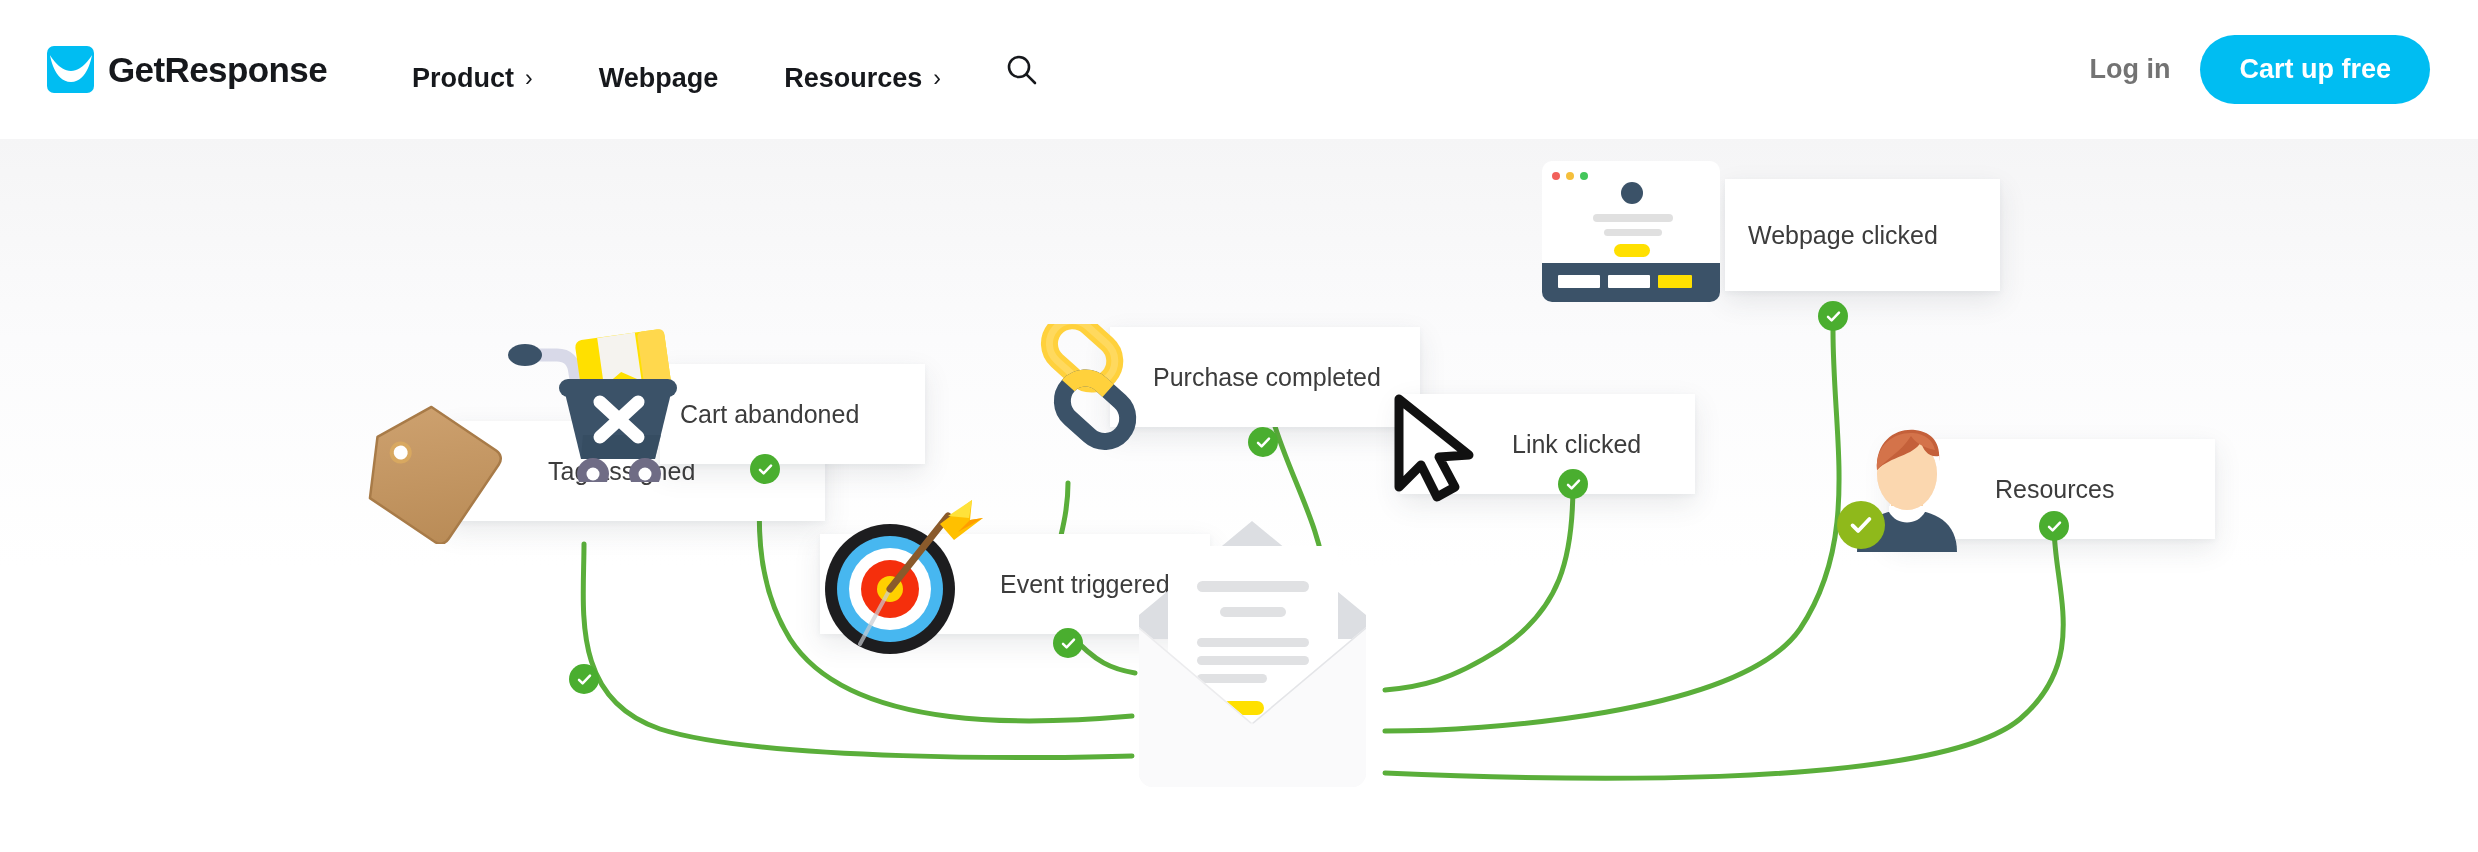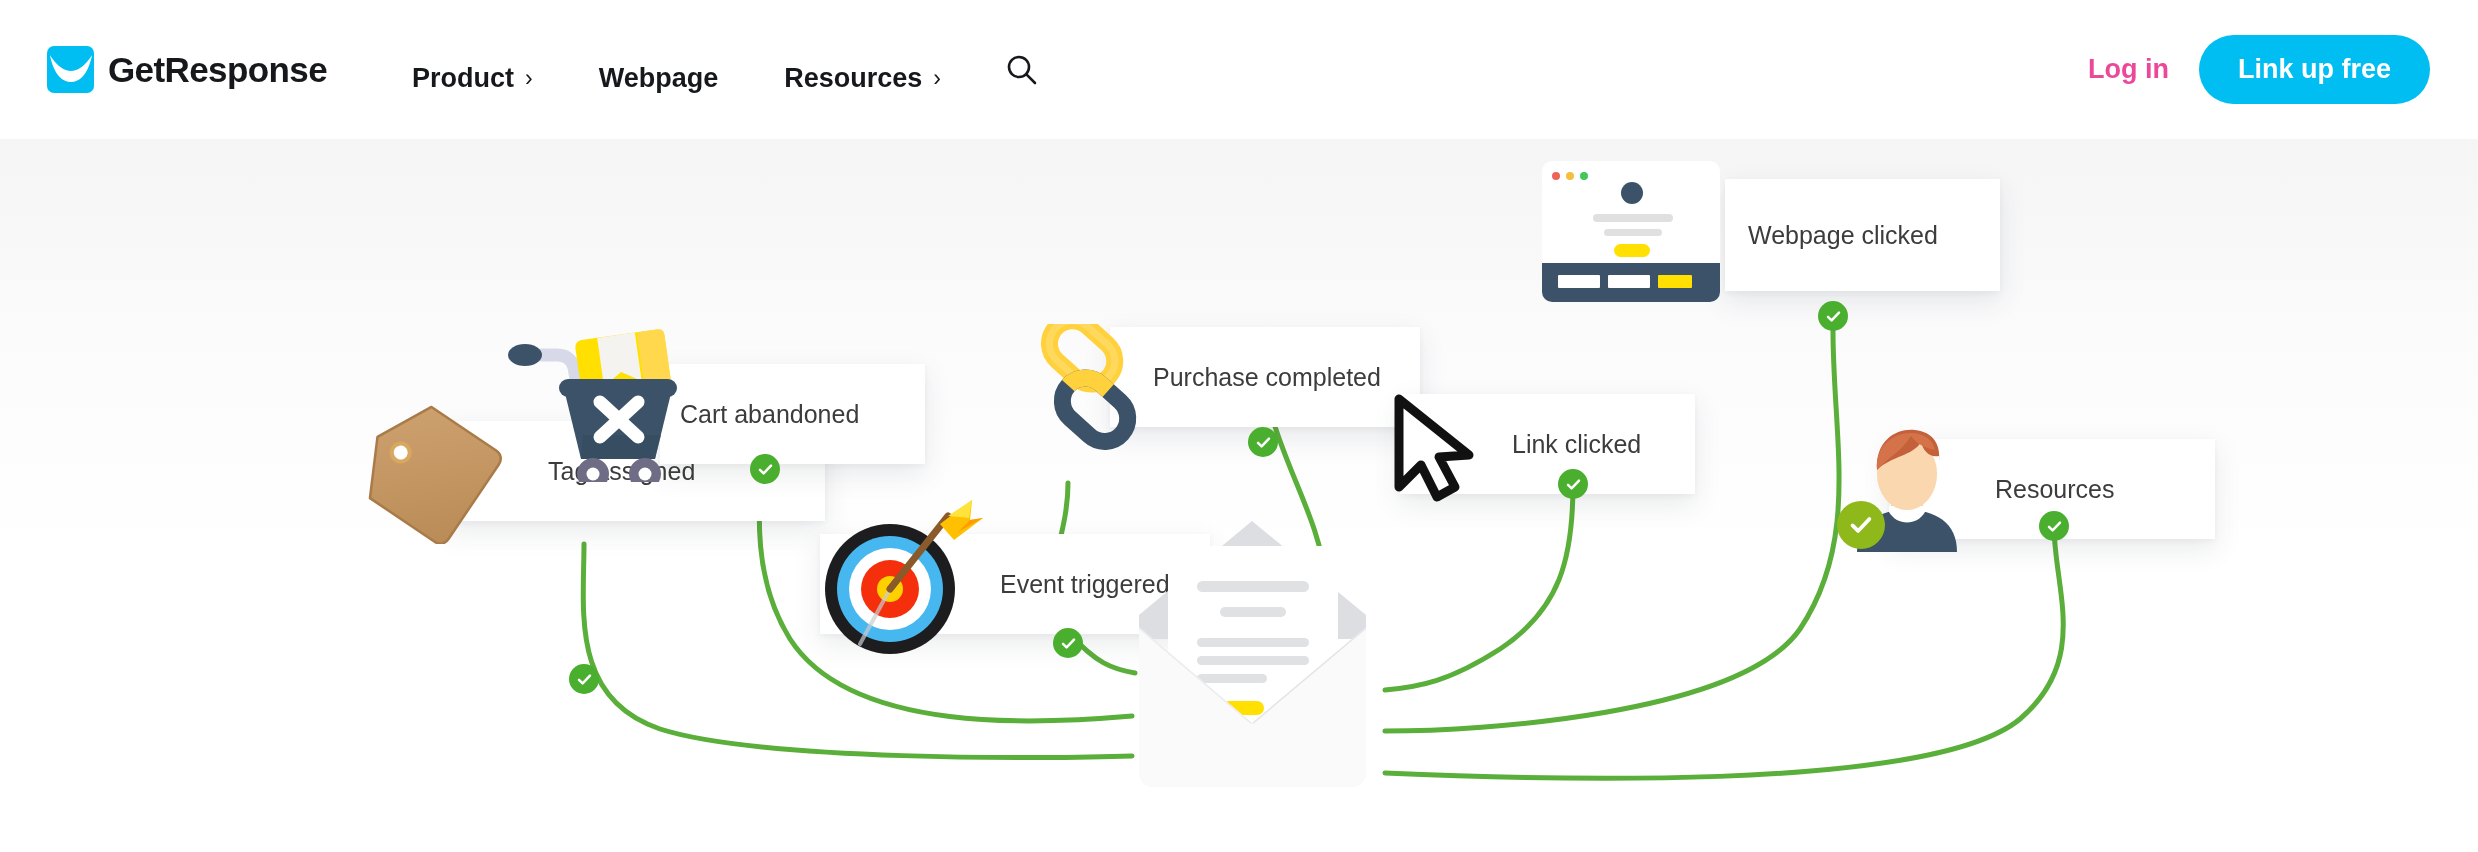--- a/index.html
+++ b/index.html
@@ -49,21 +49,21 @@
   .search-btn {
     margin-left: 24px; width: 48px; height: 48px;
     display: flex; align-items: center; justify-content: center;
     cursor: pointer;
   }
   .header-right {
     margin-left: auto; display: flex; align-items: center;
     gap: 0; margin-right: 48px;
   }
   .login-link {
-    font-size: 27px; font-weight: bold; color: #ec4899;
+    font-size: 27px; font-weight: bold; color: #737373;
     padding: 0 30px; cursor: pointer; white-space: nowrap;
   }
   .signup-btn {
     background: #00bdf2; color: #ffffff;
     font-size: 27px; font-weight: bold;
     border-radius: 36px; padding: 19px 39px;
     white-space: nowrap; cursor: pointer; border: none;
     font-family: "Liberation Sans", sans-serif;
   }
 
@@ -133,21 +133,21 @@
       <div class="search-btn">
         <svg width="34" height="34" viewBox="0 0 34 34">
           <circle cx="14" cy="14" r="10" fill="none" stroke="#16181c" stroke-width="2.6"></circle>
           <line x1="21.4" y1="21.4" x2="30" y2="30" stroke="#16181c" stroke-width="2.6" stroke-linecap="round"></line>
         </svg>
       </div>
     </nav>
 
     <div class="header-right">
       <div class="login-link">Log in</div>
-      <button class="signup-btn">Link up free</button>
+      <button class="signup-btn">Cart up free</button>
     </div>
   </div>
 
   <div class="hero">
     <div class="scene">
 
       <svg class="wires" viewBox="0 0 2478 713">
         <g fill="none" stroke="#5aae3a" stroke-width="5" stroke-linecap="round">
 
           <path d="M584 405 C584 470, 570 560, 660 590 C760 622, 1050 620, 1132 617"></path>

